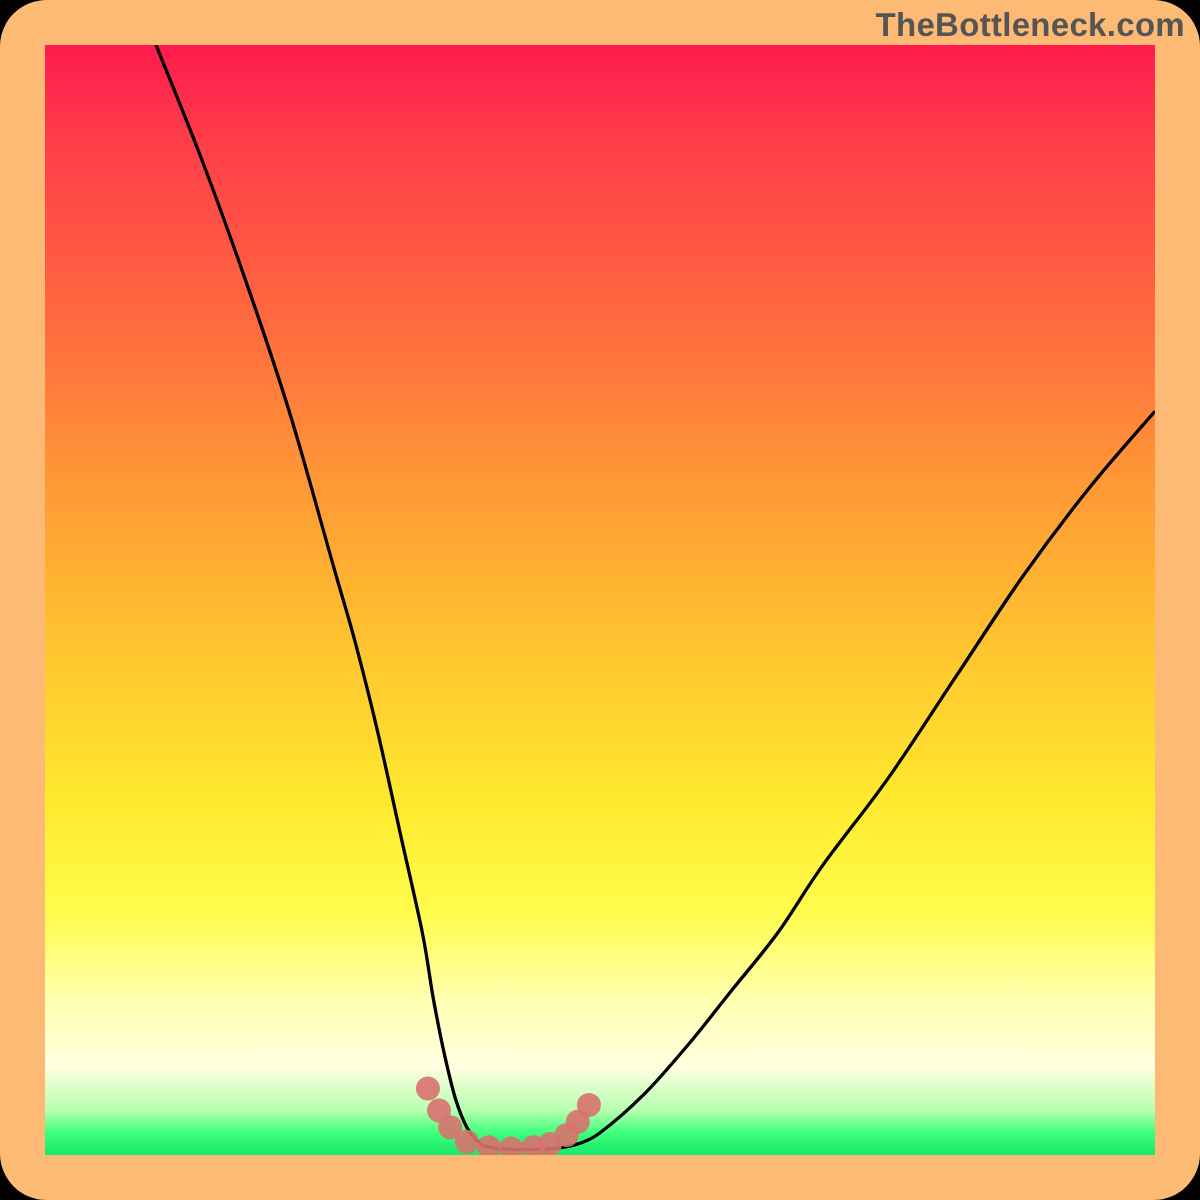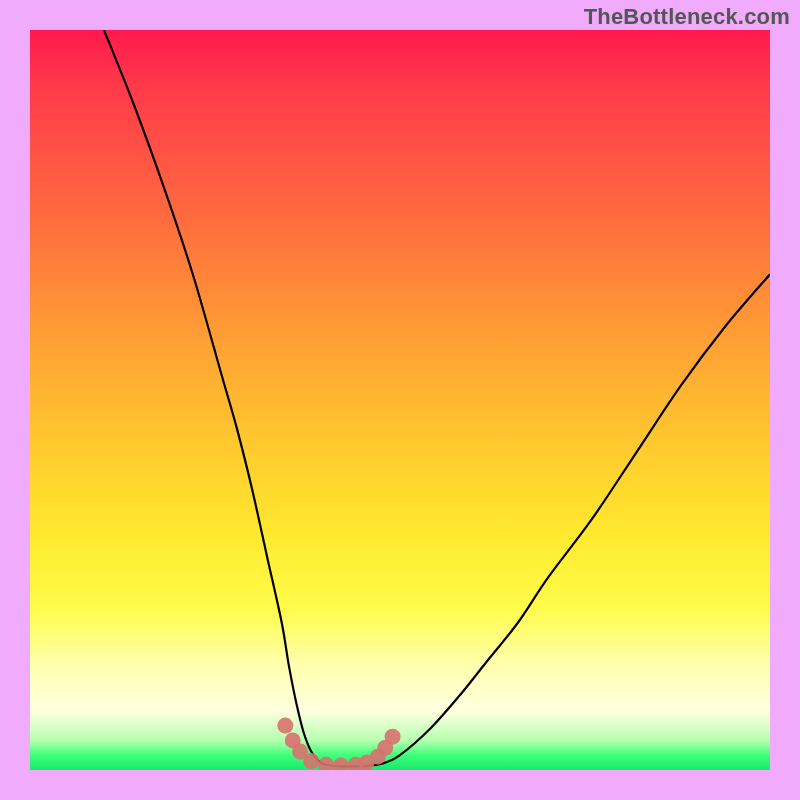--- a/index.html
+++ b/index.html
@@ -7,21 +7,22 @@
     padding: 0;
     width: 800px;
     height: 800px;
     overflow: hidden;
     background: #000;
     font-family: Arial, Helvetica, sans-serif;
   }
   .frame {
     position: absolute;
     inset: 0;
-    background: #f0abfc;
+    background: #fdba74;
+    border-radius: 31px;
   }
   .plot {
     position: absolute;
     left: 30px;
     top: 30px;
     width: 740px;
     height: 740px;
     overflow: hidden;
   }
   .gradient {

